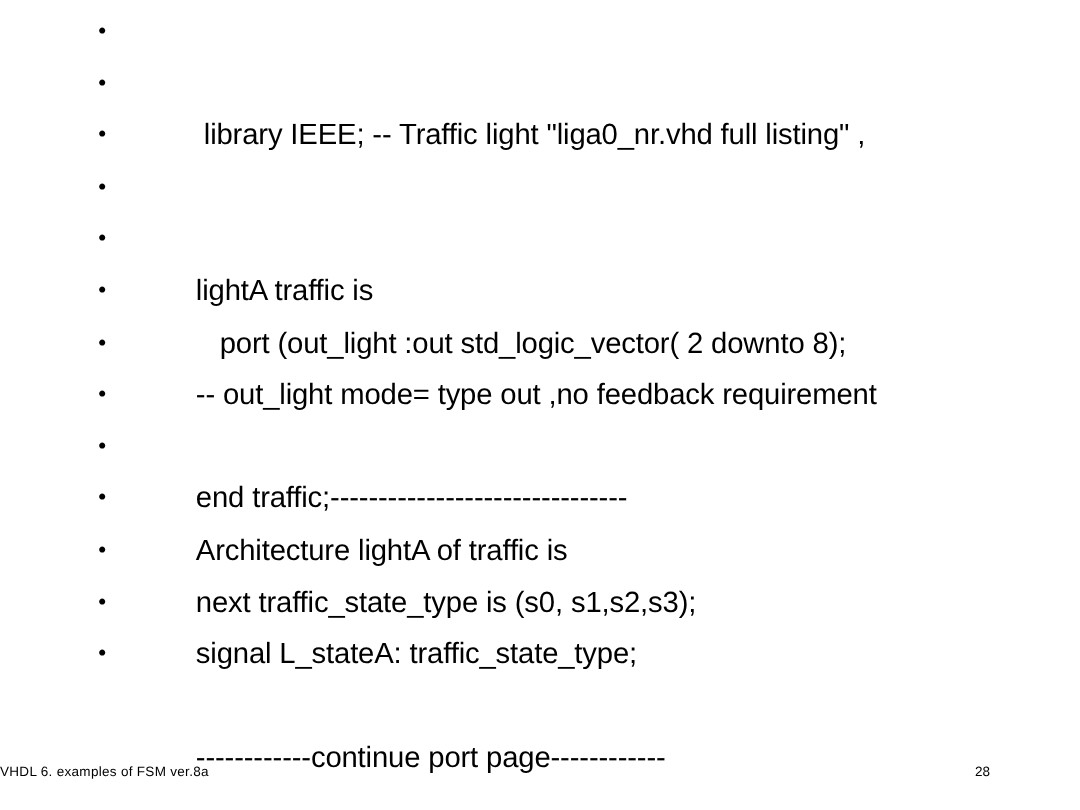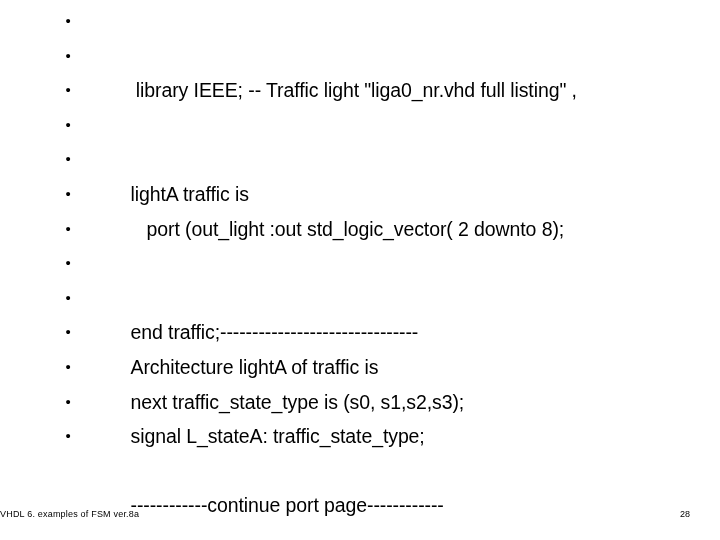--- a/index.html
+++ b/index.html
@@ -71,21 +71,21 @@
     font-size: 9px;
     line-height: 12px;
     color: #000000;
     letter-spacing: 0.2px;
   }
   .footer-page {
     position: absolute;
     left: 650px;
     top: 0;
     width: 40px;
-    text-align: right;
+    text-align: left;
     font-size: 9px;
     line-height: 12px;
     color: #000000;
   }
 </style>
 </head>
 <body>
 
 <div class="slide">
 
@@ -110,20 +110,21 @@
         <span class="line-text">lightA traffic is</span>
       </li>
 
       <li>
         <span class="bullet">•</span>
         <span class="line-text">   port (out_light :out std_logic_vector( 2 downto 8);</span>
       </li>
 
       <li>
         <span class="bullet">•</span>
+        <span class="line-text">-- out_light mode= type out ,no feedback requirement</span>
       </li>
 
       <li>
         <span class="bullet">•</span>
       </li>
 
       <li>
         <span class="bullet">•</span>
         <span class="line-text">end traffic;-------------------------------</span>
       </li>

